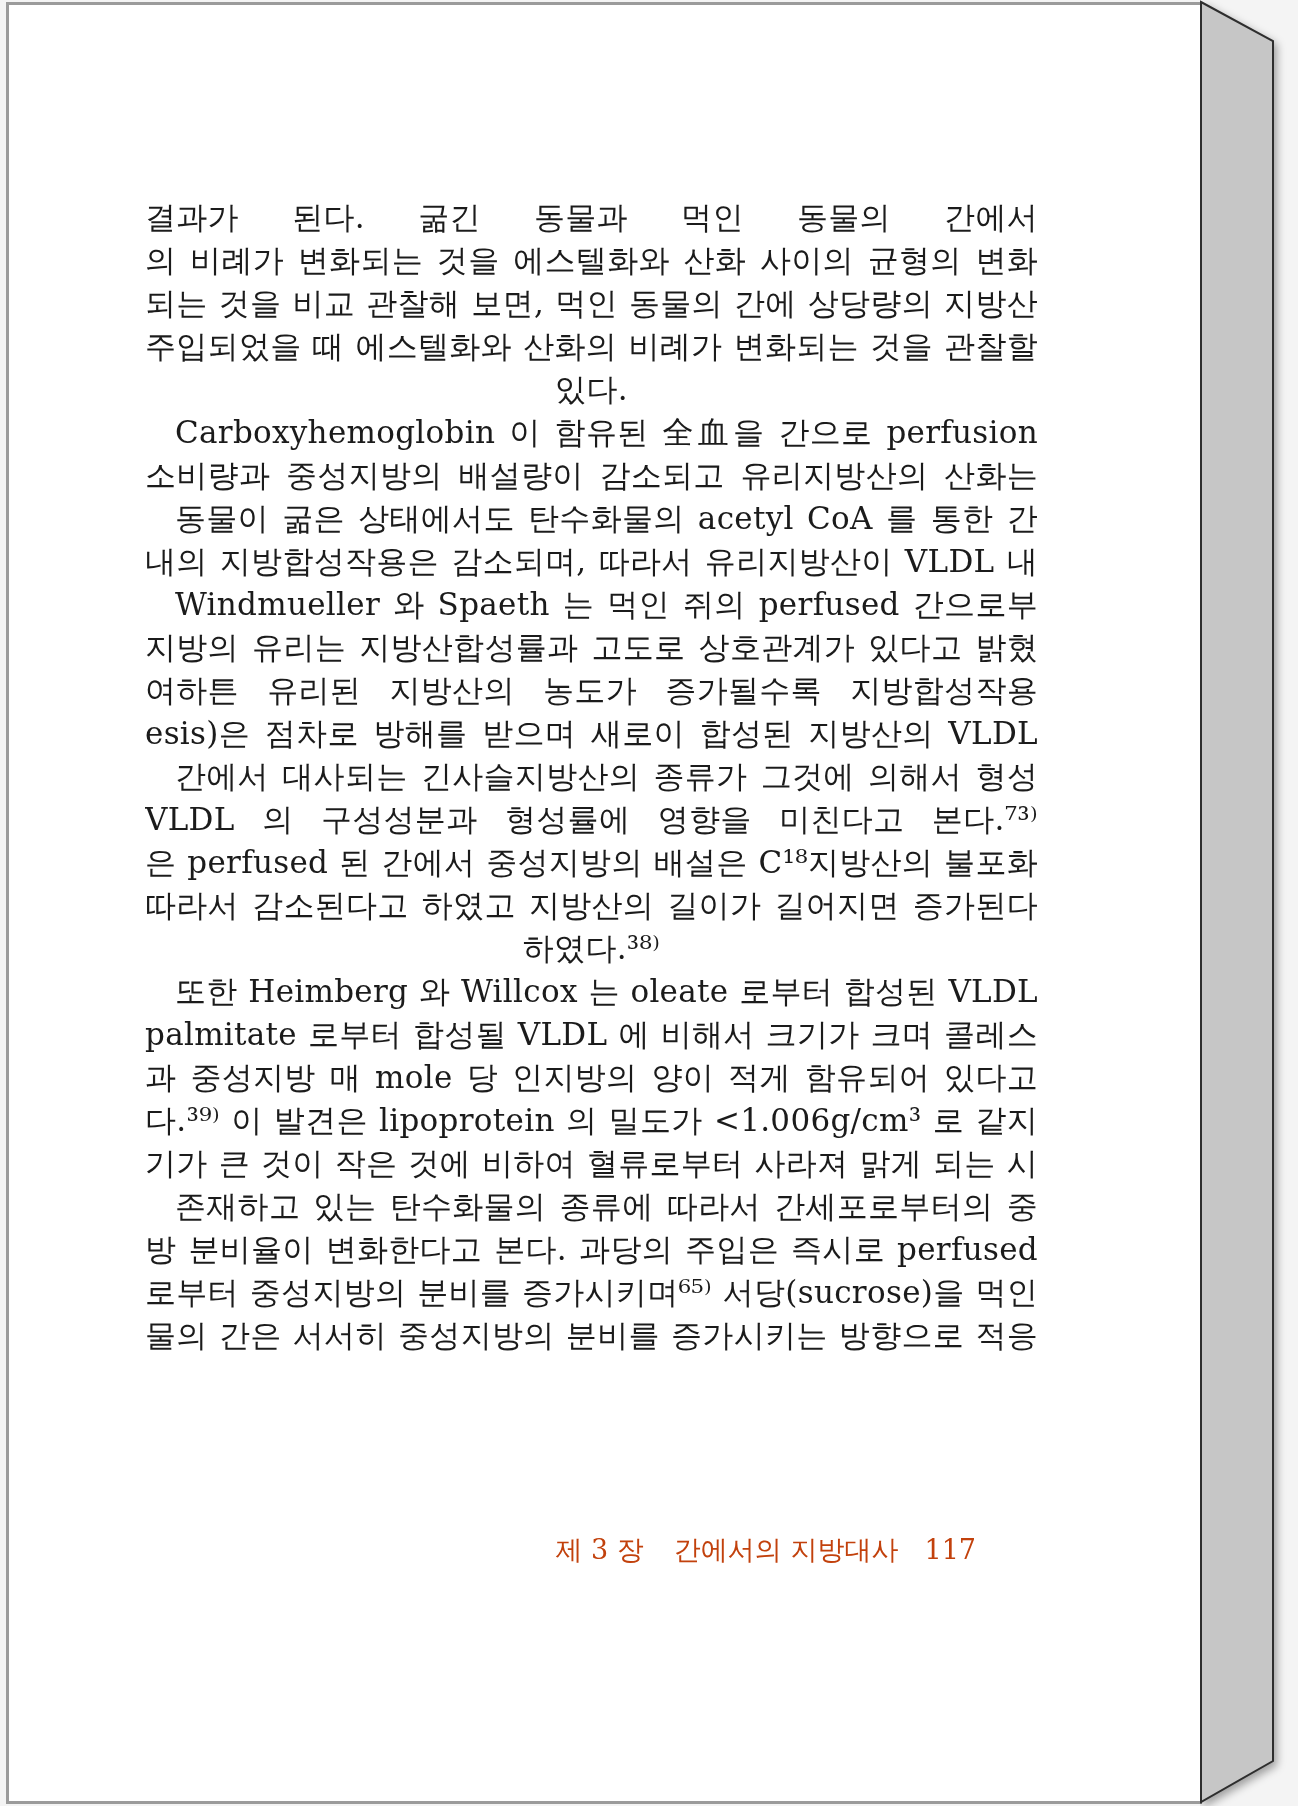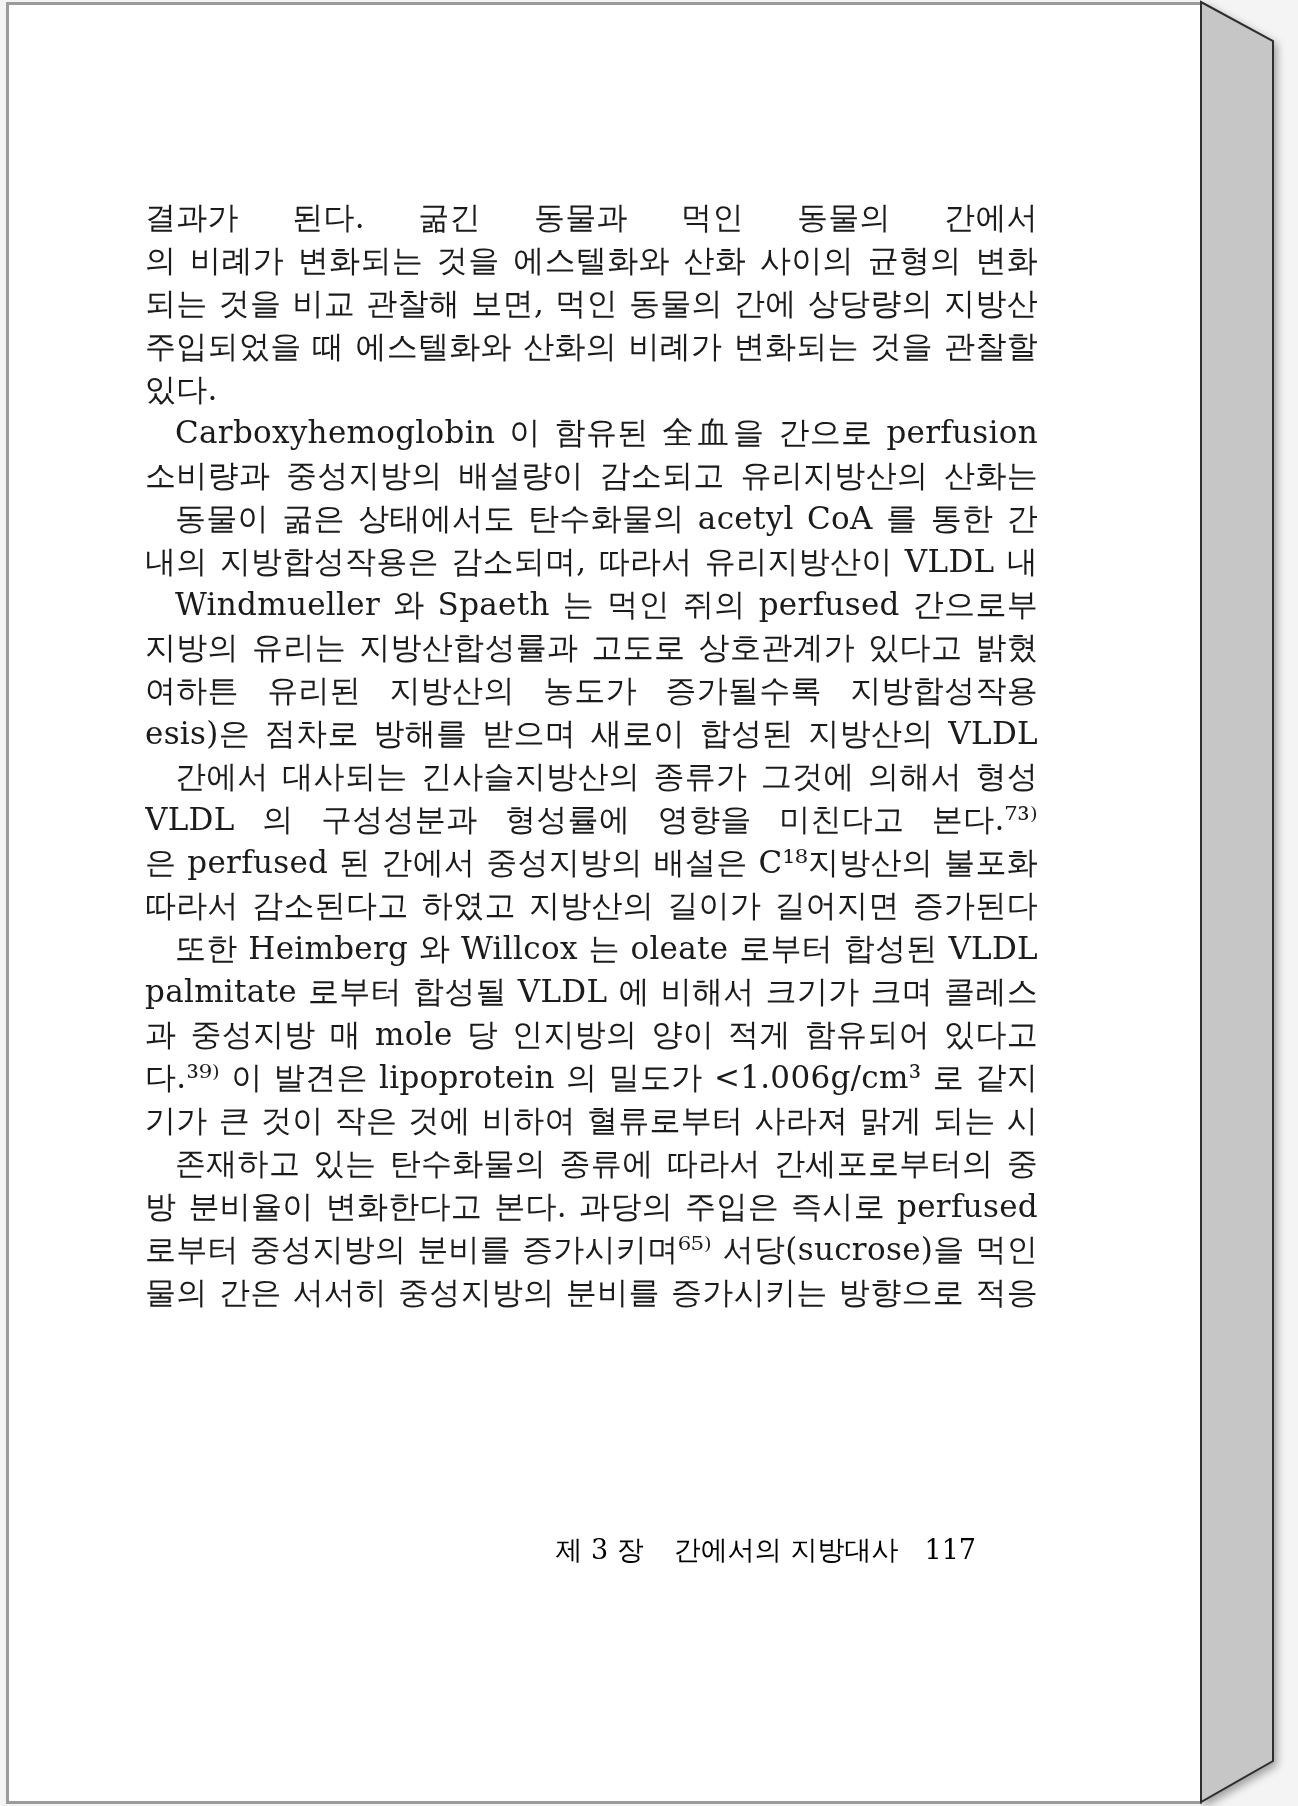--- a/index.html
+++ b/index.html
@@ -23,30 +23,30 @@
   .edge-svg {
     position:absolute; left:1200px; top:0;
   }
   .text-block {
     position:absolute; left:145px; top:196px;
     width:893px;
     font-size:31px; line-height:43px;
     color:#1b1b1b;
     letter-spacing:0.3px;
   }
-  .line { height:43px; overflow:hidden; text-align:left; }
+  .line { height:43px; overflow:hidden; text-align:center; }
   .line.j { text-align:justify; text-align-last:justify; }
   .line.in { padding-left:30px; box-sizing:border-box; }
   .footer {
     position:absolute; left:145px; top:1532px;
     width:893px; box-sizing:border-box;
     padding-right:62px;
     text-align:right;
     font-size:27px; line-height:36px;
-    color:#000000;
+    color:#c2410c;
     white-space:nowrap;
   }
   .footer .sep { display:inline-block; width:30px; }
   .footer .sep2 { display:inline-block; width:26px; }
 </style>
 </head>
 <body>
 
 <div class="page-face"></div>
 
@@ -65,20 +65,21 @@
     <div class="line j in">동물이 굶은 상태에서도 탄수화물의 acetyl CoA 를 통한 간세포</div>
     <div class="line j">내의 지방합성작용은 감소되며, 따라서 유리지방산이 VLDL 내에</div>
     <div class="line j in">Windmueller 와 Spaeth 는 먹인 쥐의 perfused 간으로부터 중성</div>
     <div class="line j">지방의 유리는 지방산합성률과 고도로 상호관계가 있다고 밝혔다.⁷¹⁾</div>
     <div class="line j">여하튼 유리된 지방산의 농도가 증가될수록 지방합성작용(lypogen-</div>
     <div class="line j">esis)은 점차로 방해를 받으며 새로이 합성된 지방산의 VLDL 의 중</div>
     <div class="line j in">간에서 대사되는 긴사슬지방산의 종류가 그것에 의해서 형성되는</div>
     <div class="line j">VLDL 의 구성성분과 형성률에 영향을 미친다고 본다.⁷³⁾ Kohout 등</div>
     <div class="line j">은 perfused 된 간에서 중성지방의 배설은 C¹⁸지방산의 불포화도에</div>
     <div class="line j">따라서 감소된다고 하였고 지방산의 길이가 길어지면 증가된다고</div>
+    <div class="line">하였다.³⁸⁾</div>
     <div class="line j in">또한 Heimberg 와 Willcox 는 oleate 로부터 합성된 VLDL 은</div>
     <div class="line j">palmitate 로부터 합성될 VLDL 에 비해서 크기가 크며 콜레스테롤</div>
     <div class="line j">과 중성지방 매 mole 당 인지방의 양이 적게 함유되어 있다고 하였</div>
     <div class="line j">다.³⁹⁾ 이 발견은 lipoprotein 의 밀도가 &lt;1.006g/cm³ 로 같지만 크</div>
     <div class="line j">기가 큰 것이 작은 것에 비하여 혈류로부터 사라져 맑게 되는 시간</div>
     <div class="line j in">존재하고 있는 탄수화물의 종류에 따라서 간세포로부터의 중성지</div>
     <div class="line j">방 분비율이 변화한다고 본다. 과당의 주입은 즉시로 perfused 간으</div>
     <div class="line j">로부터 중성지방의 분비를 증가시키며⁶⁵⁾ 서당(sucrose)을 먹인 동</div>
     <div class="line j">물의 간은 서서히 중성지방의 분비를 증가시키는 방향으로 적응하</div>
   </div>

